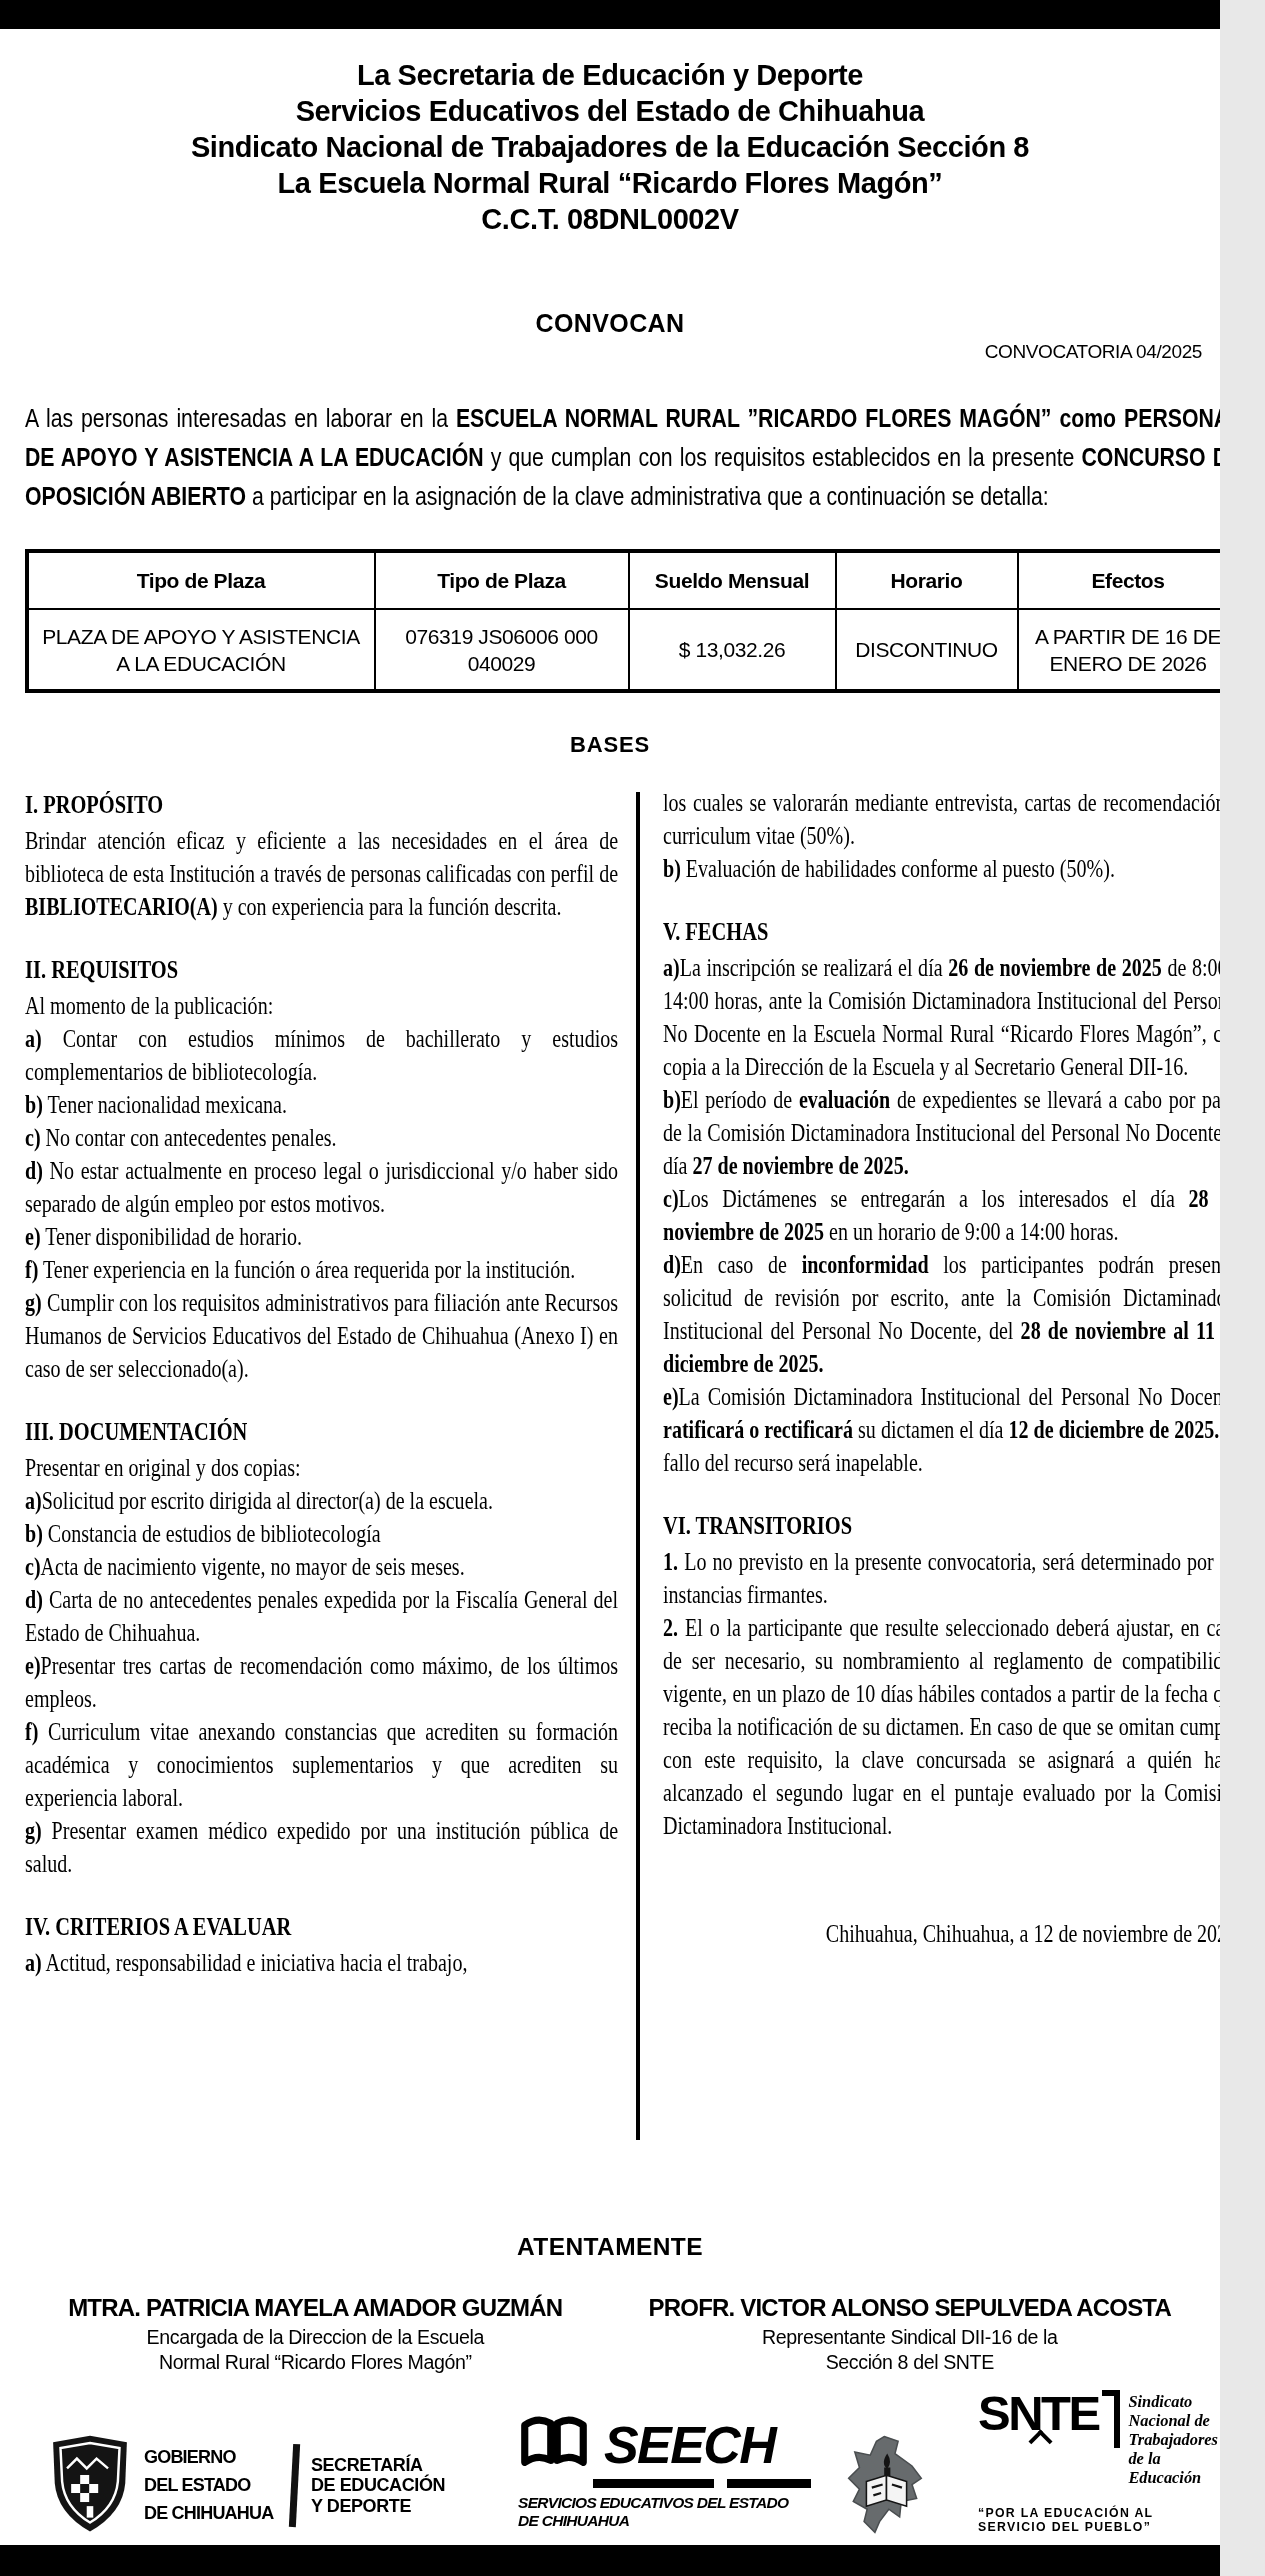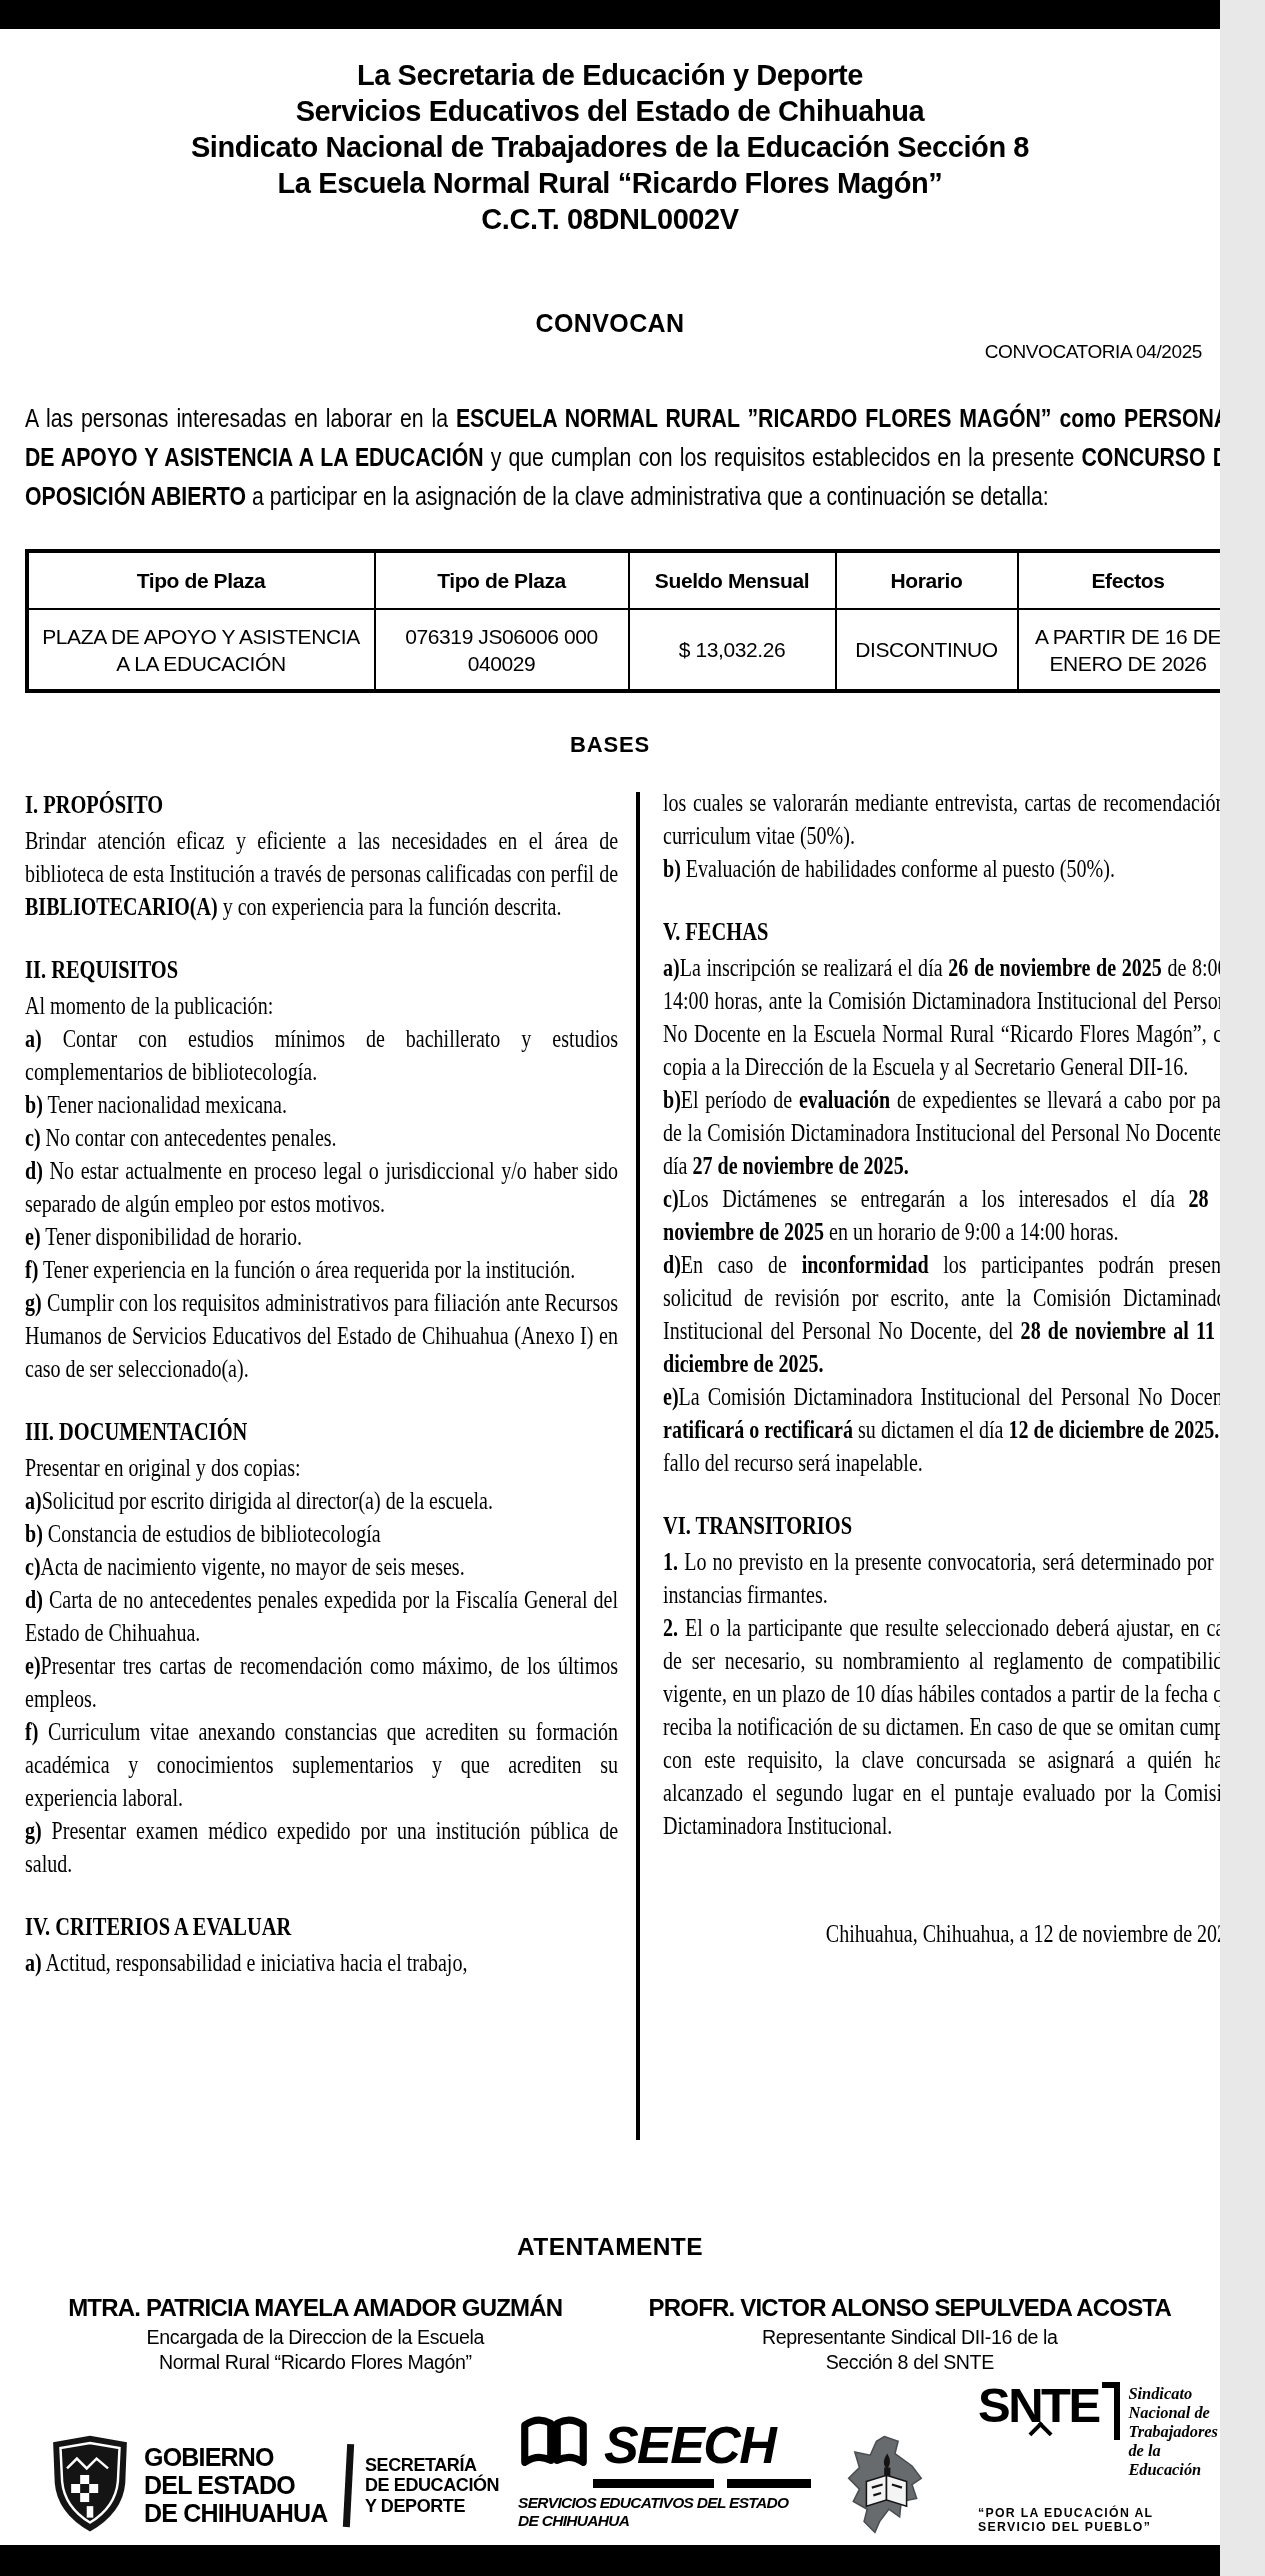--- a/index.html
+++ b/index.html
@@ -40,21 +40,21 @@
   .atentamente {margin-top:8.2px; text-align:center; font-weight:bold; font-size:24.5px; letter-spacing:0.4px;}
   .signatures {display:flex; justify-content:space-between; margin:33px 13px 0 18px;align-items:center;}
   .sig {width:607px; text-align:center;}
   .sig-name {font-weight:bold; font-size:24px; letter-spacing:-0.8px; line-height:28px;}
   .sig-role {font-size:19.6px; line-height:25px; letter-spacing:-0.4px; margin-top:3.3px;}
 
   .footer {position:absolute; left:0; right:0; bottom:31px; height:123px;}
   .lg {position:absolute; bottom:8.2px;}
 
   .lg-gob {left:49px; display:flex; align-items:center;}
-  .gob-name {font-weight:bold; font-size:25px; line-height:28px; letter-spacing:-0.8px; margin-left:13px;}
+  .gob-name {font-weight:bold; font-size:18px; line-height:28px; letter-spacing:-0.8px; margin-left:13px;}
   .gob-bar {width:6.5px; height:83px; background:#111; transform:rotate(3deg); margin:0 13px 0 18px;}
   .gob-sec {font-weight:bold; font-size:18px; line-height:20.4px; letter-spacing:-0.4px;}
 
   .lg-seech {left:518px; width:293px; bottom:14.7px;}
   .seech-top {display:flex; align-items:center;}
   .seech-word {font-style:italic; font-weight:bold; font-size:52px; letter-spacing:-1.6px; margin-left:14px;}
   .seech-bars {display:flex; margin:0 0 6.5px 75px;}
   .seech-bar1 {width:128px; height:9px; background:#000; margin-right:13px;}
   .seech-bar2 {width:88px; height:9px; background:#000;}
   .seech-caption {font-weight:bold; font-style:italic; font-size:15.5px; letter-spacing:-0.7px;}
@@ -62,21 +62,21 @@
   .lg-map {left:844px; bottom:6.5px;}
 
   .lg-snte {left:978px; right:13px; display:flex; justify-content:space-between; bottom:11.4px;}
   .snte-row {display:flex; align-items:flex-start; position:relative;}
   .snte-word {font-weight:bold; font-size:49px; line-height:47px; letter-spacing:-2.5px;}
   .snte-bracket {width:16.4px; height:52px; border-top:6.5px solid #000; border-right:6.5px solid #000; margin:0 8.2px 0 3.3px;}
   .snte-caret {position:absolute; left:54px; top:43px; width:13px; height:13px;
                border-left:4.9px solid #000; border-bottom:4.9px solid #000; transform:rotate(135deg); background:#fff;}
   .snte-name {font-family:"Liberation Serif", serif; font-style:italic; font-weight:bold;
               font-size:16.4px; line-height:19px; padding-top:1.6px;}
-  .snte-slogan {font-weight:bold; font-size:12.3px; letter-spacing:1.3px; margin-top:27px;}
+  .snte-slogan {font-weight:bold; font-size:12.3px; letter-spacing:1.3px; margin-top:19px;}
   .snte-8wrap {position:relative; width:82px; text-align:center; margin-left:9.8px;}
   .snte-8 {font-weight:bold; font-size:61px; line-height:51px;}
   .snte-secbox {background:#000; color:#fff; font-weight:bold; font-size:12.3px;
                 letter-spacing:1.6px; padding:4.9px 1.6px; margin-top:4.9px;}
   .snte-state {font-weight:bold; font-size:14.7px; letter-spacing:0.4px; margin-top:4.9px;}
 </style>
 </head>
 <body>
 
 <div class="page">

